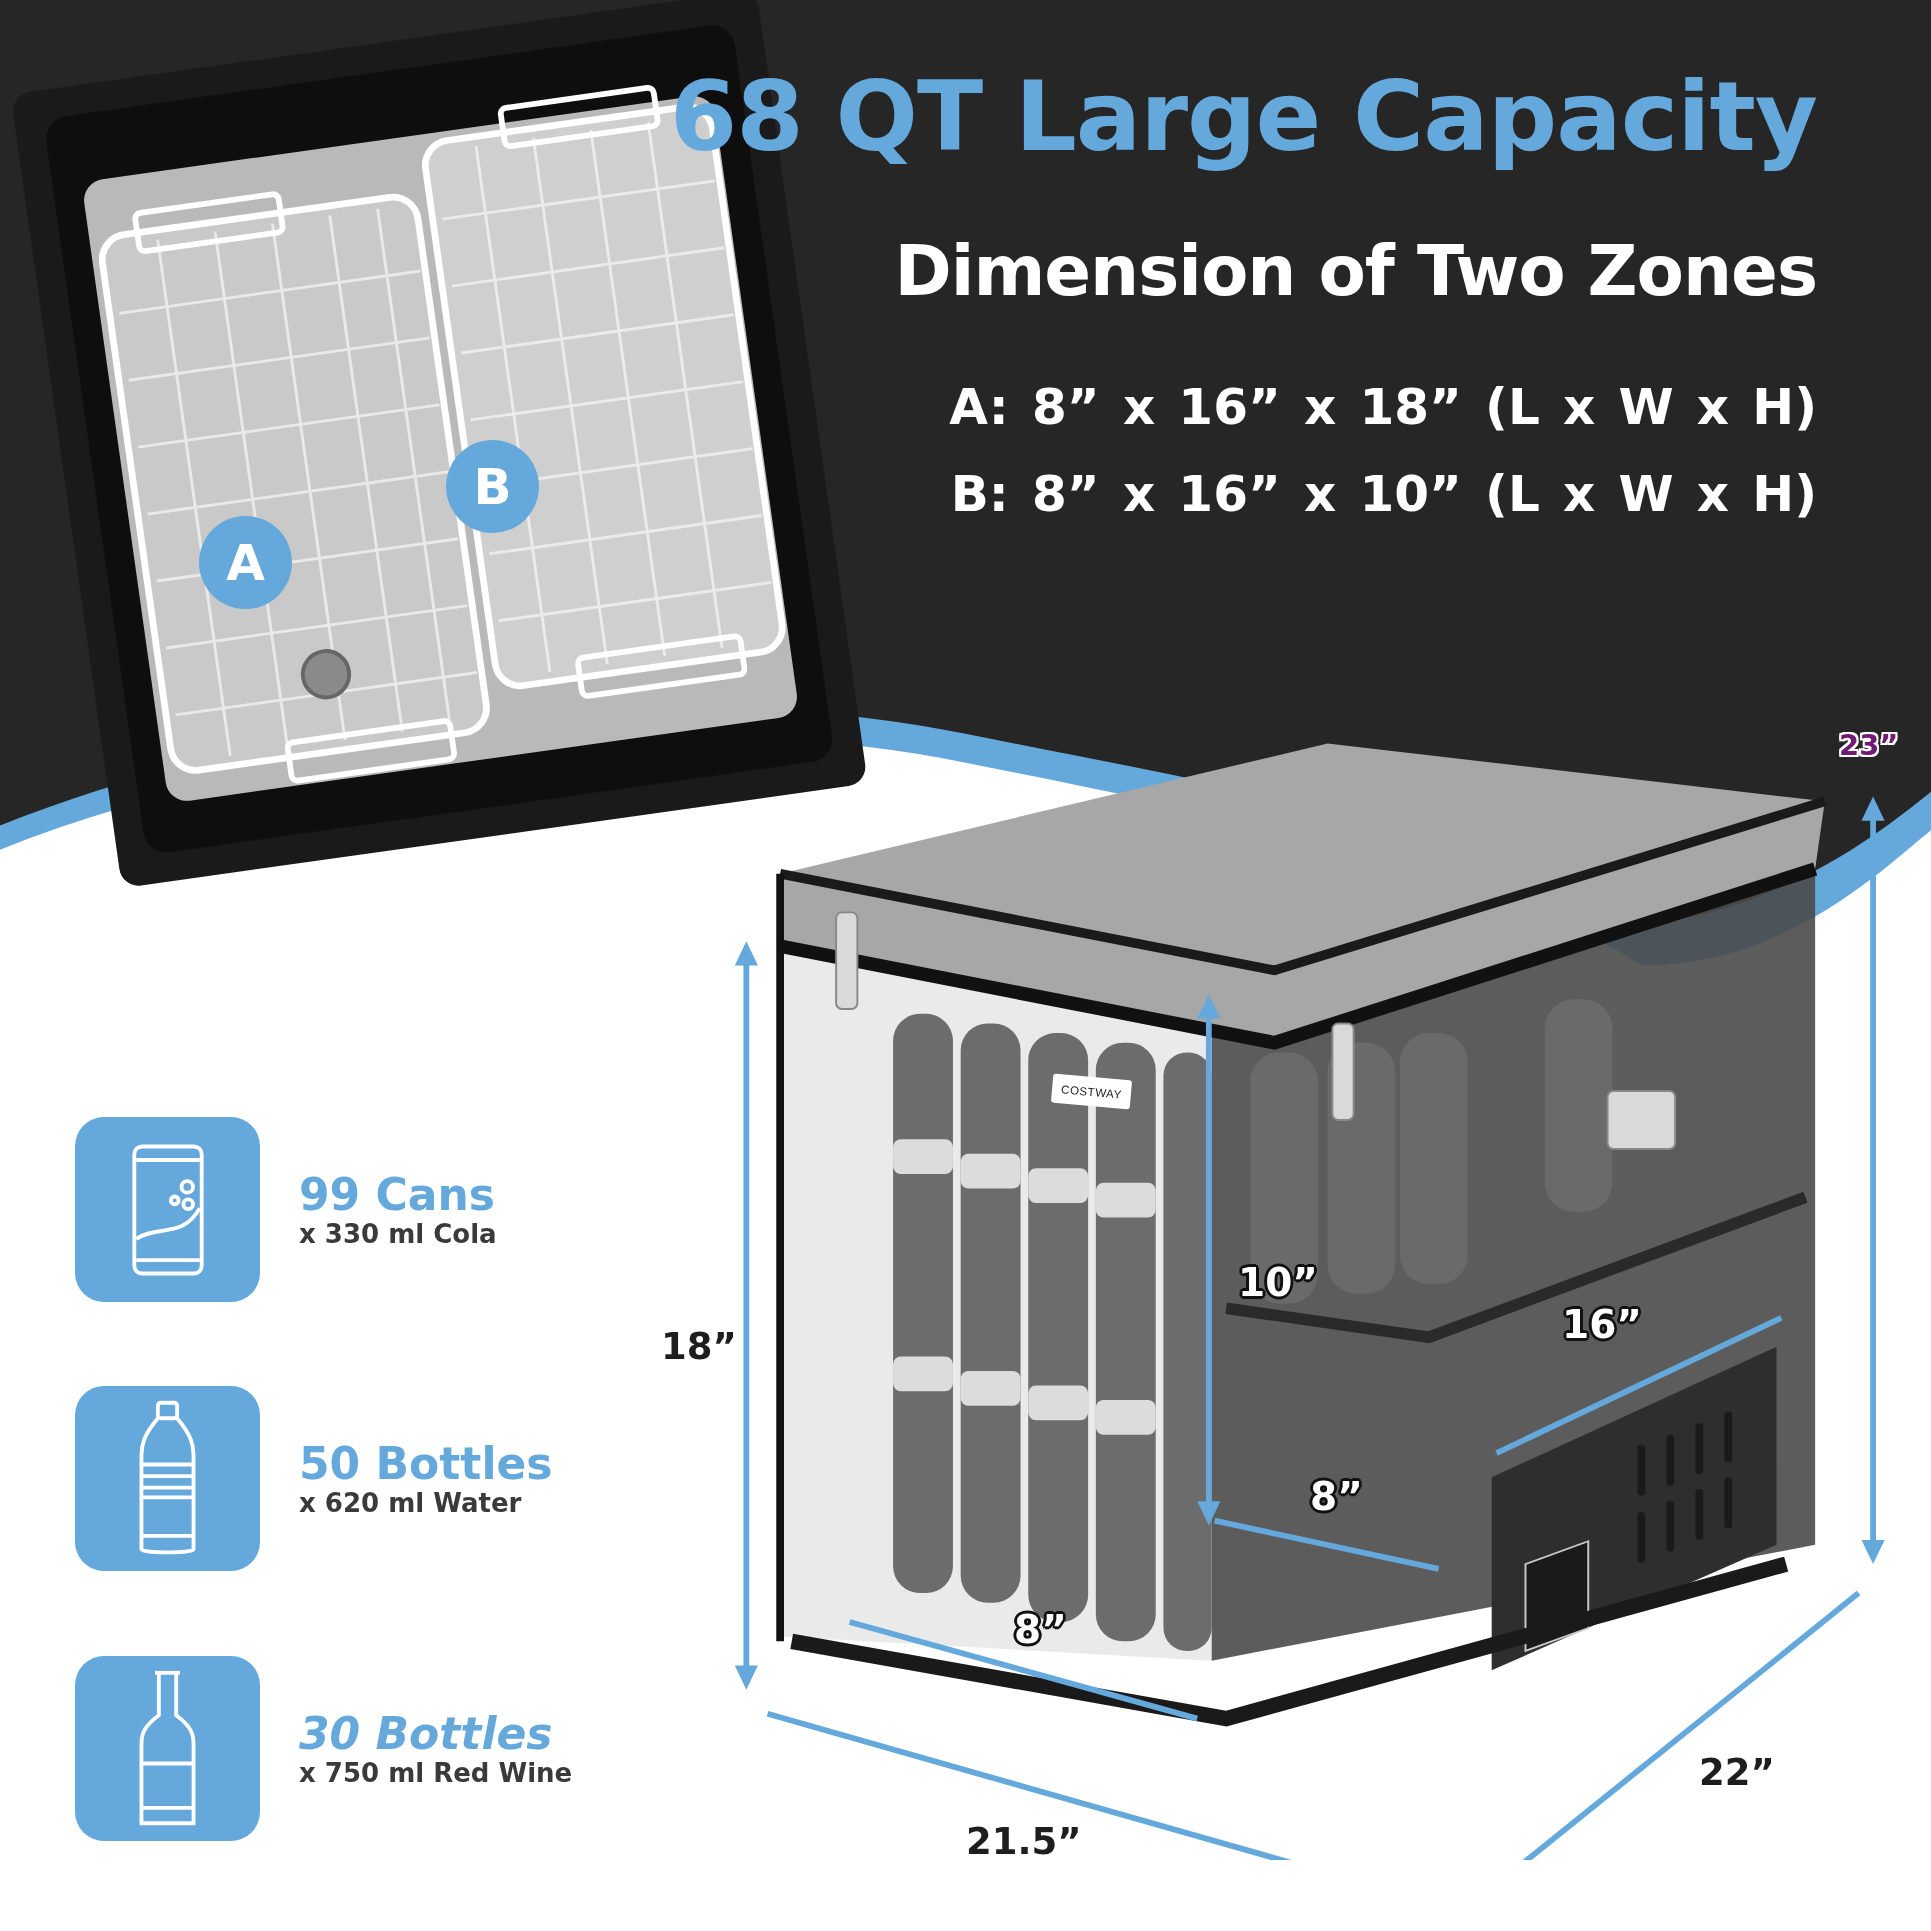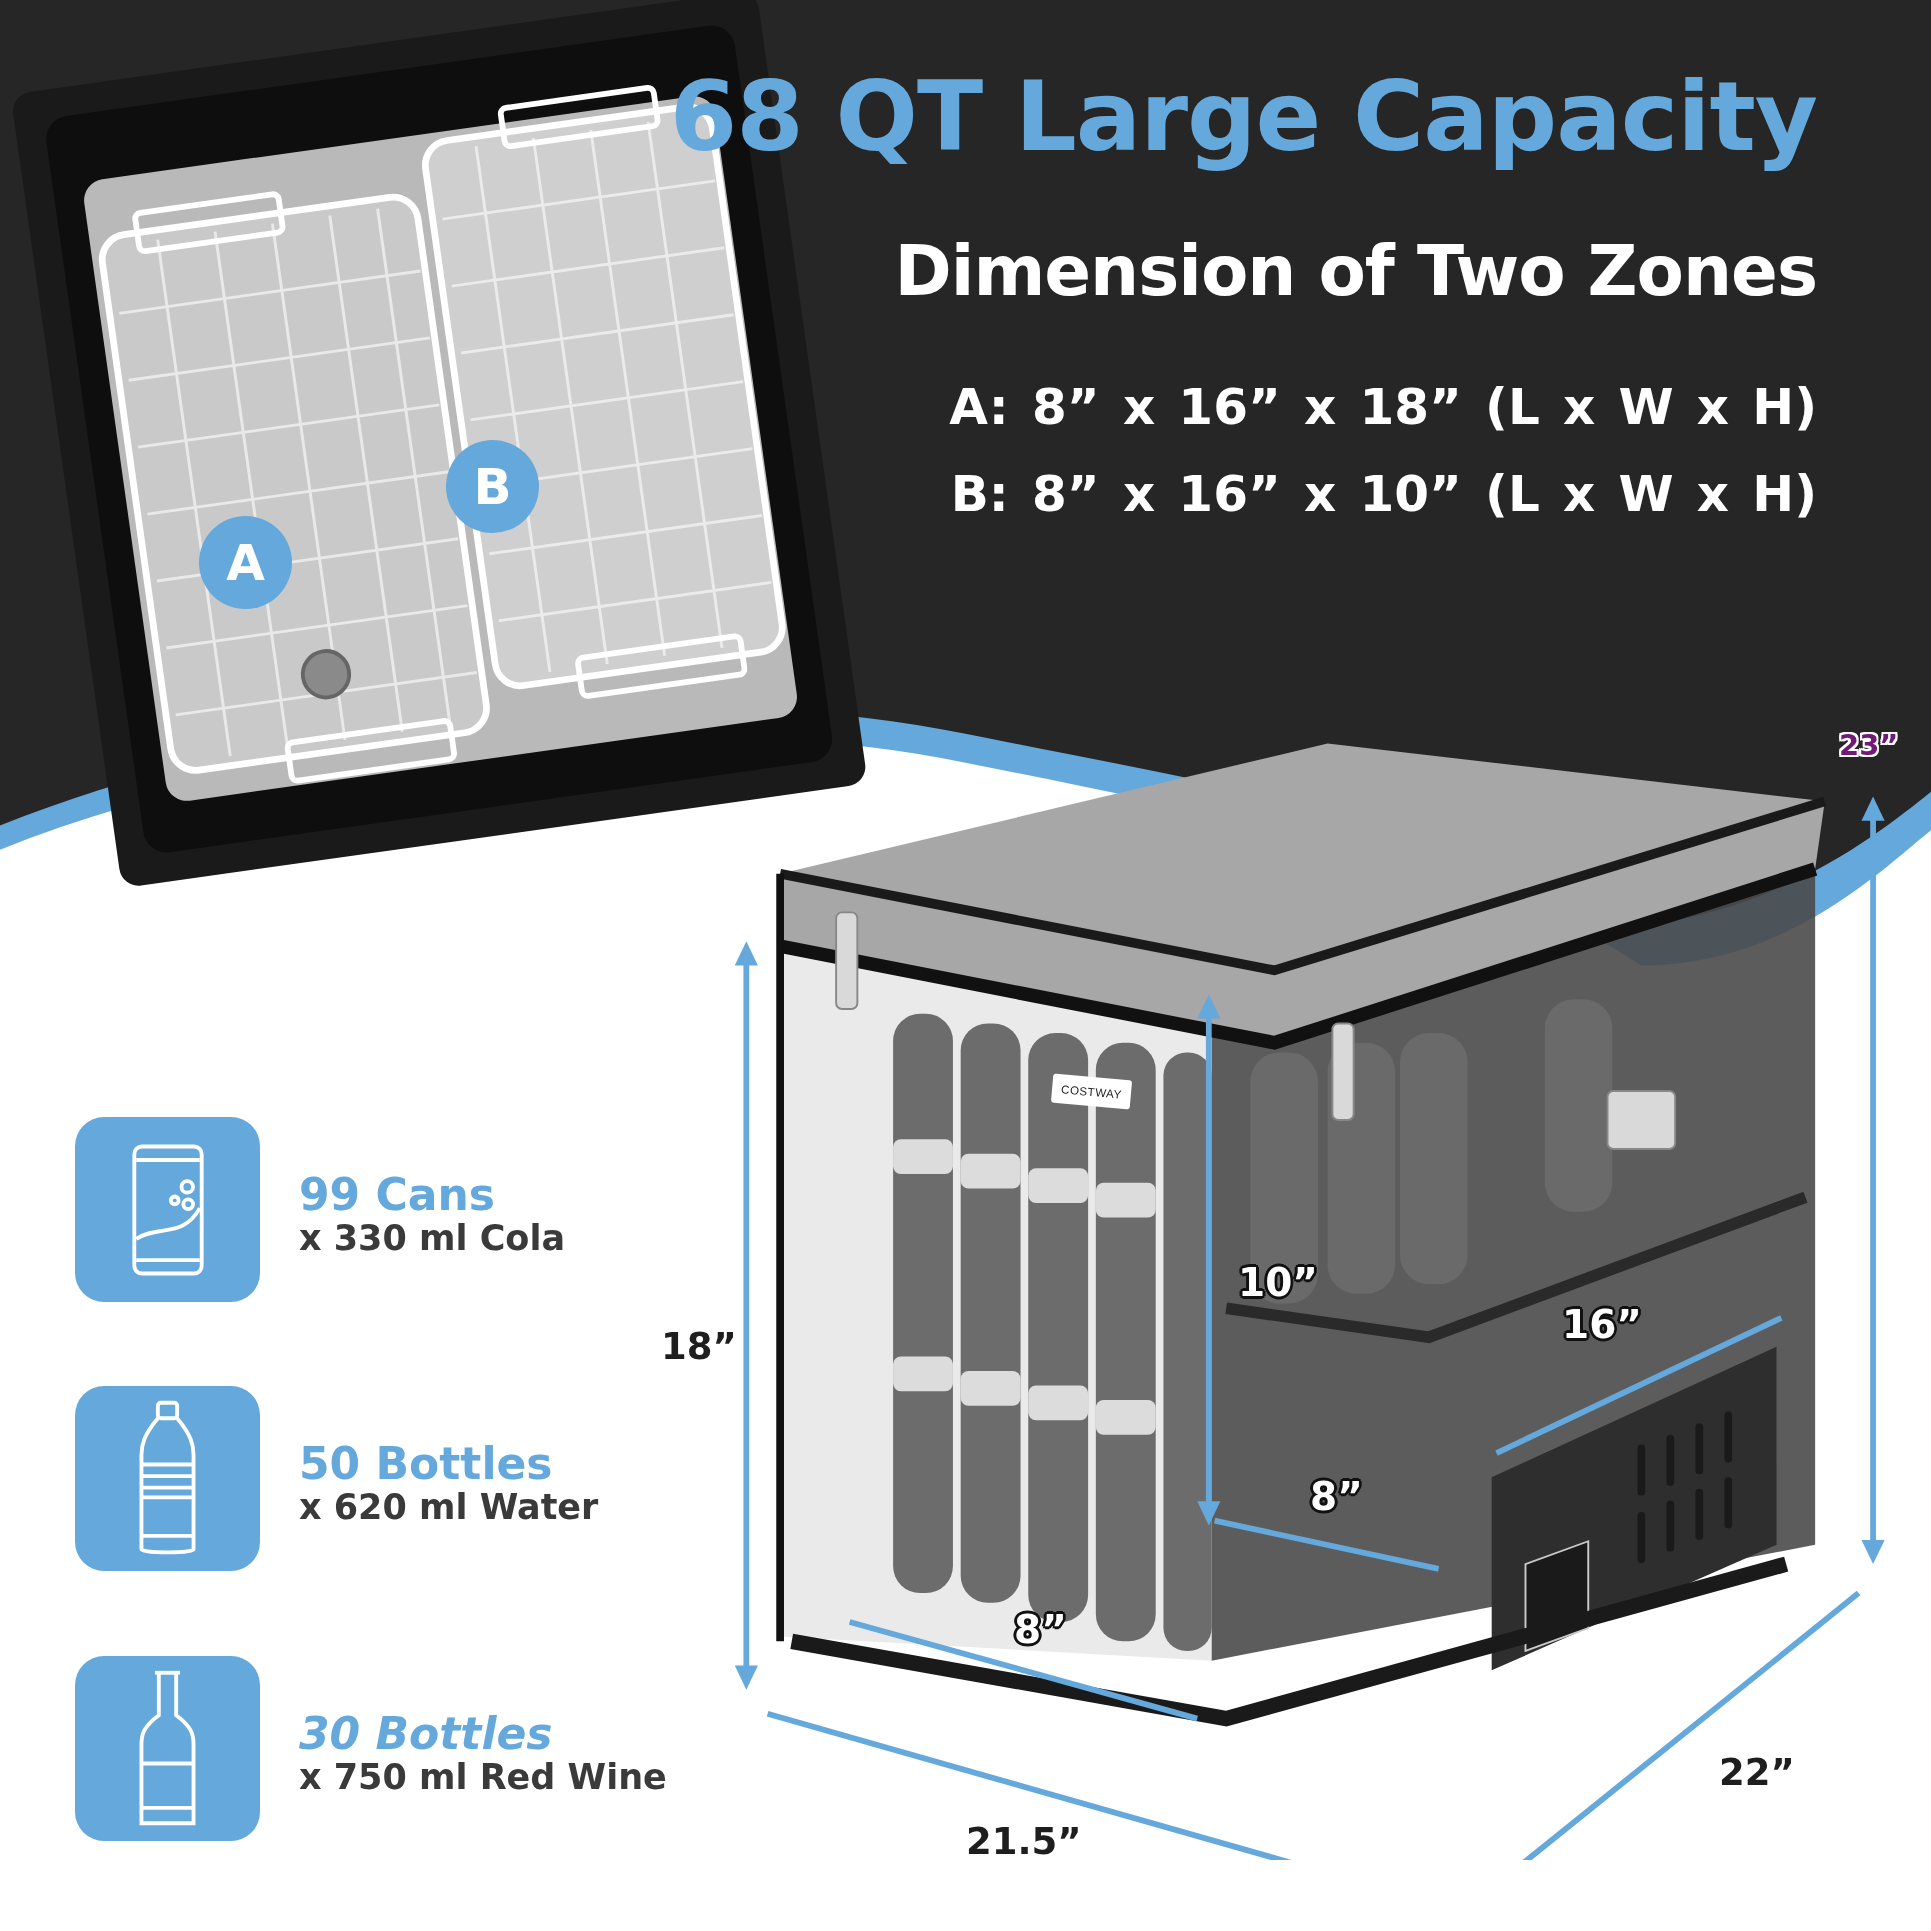--- a/index.html
+++ b/index.html
@@ -49,21 +49,21 @@
     border-radius: 29px; display: flex; align-items: center; justify-content: center;
   }
   .cap-count {
     position: absolute; left 224px; left: 224px; top: 56px;
     font-family: "DejaVu Sans", sans-serif; font-weight: bold;
     font-size: 44px; line-height: 1; white-space: nowrap;
   }
   .cap-desc {
     position: absolute; left: 224px; top: 104px;
     font-family: "DejaVu Sans", sans-serif; font-weight: bold;
-    font-size: 35px; line-height: 1; color: #3a3a3a; white-space: nowrap;
+    font-size: 26px; line-height: 1; color: #3a3a3a; white-space: nowrap;
   }
 
   
   .dim {
     position: absolute; font-family: "DejaVu Sans", sans-serif; font-weight: bold;
     line-height: 1; white-space: nowrap;
   }
   .dim-dark { color: #1e1e1e; font-size: 37px; }
   .dim-outline {
     color: #ffffff; font-size: 39px;
@@ -280,16 +280,16 @@
     <div class="cap-desc">x 750 ml Red Wine</div>
   </div>
 
   <div class="dim dim-outline-light" style="left:1839px; top:731px;">23”</div>
   <div class="dim dim-dark" style="left:661px; top:1328px;">18”</div>
   <div class="dim dim-outline" style="left:1238px; top:1263px;">10”</div>
   <div class="dim dim-outline" style="left:1562px; top:1305px;">16”</div>
   <div class="dim dim-outline" style="left:1310px; top:1477px;">8”</div>
   <div class="dim dim-outline" style="left:1014px; top:1610px;">8”</div>
   <div class="dim dim-dark" style="left:966px; top:1823px;">21.5”</div>
-  <div class="dim dim-dark" style="left:1699px; top:1754px;margin-left:20px;">22”</div>
+  <div class="dim dim-dark" style="left:1699px; top:1754px;">22”</div>
 
 </div>
 
 
 </body></html>

